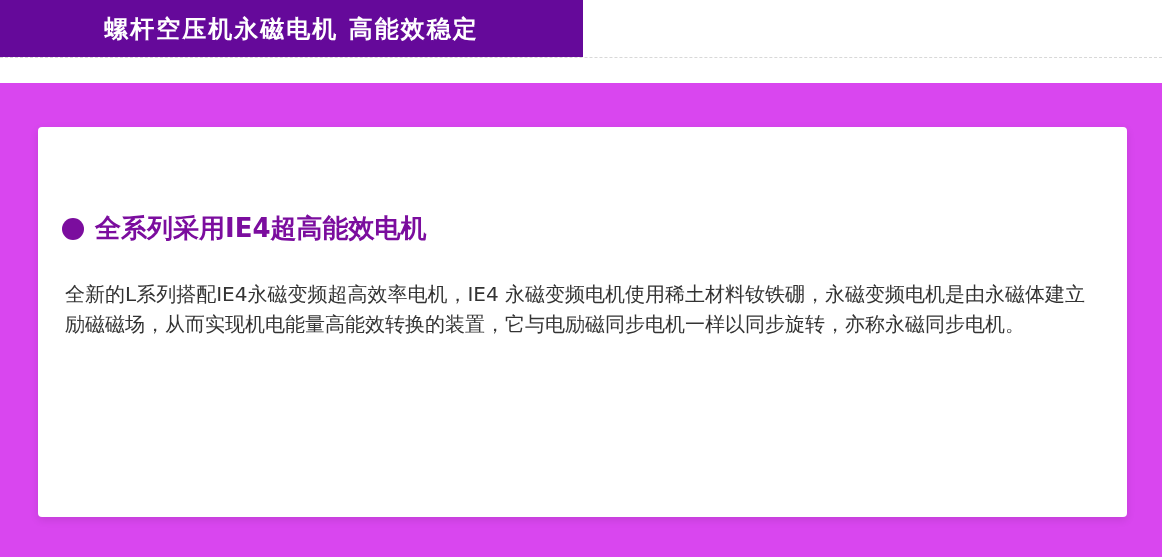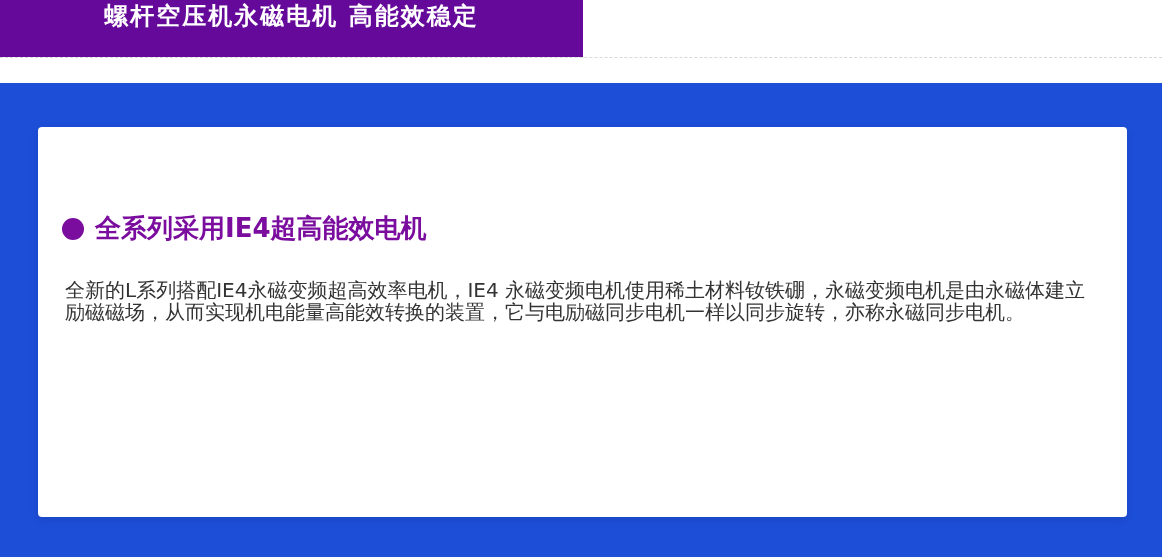--- a/index.html
+++ b/index.html
@@ -19,21 +19,21 @@
     background: #ffffff;
   }
   .banner {
     position: absolute;
     left: 0;
     top: 0;
     width: 583px;
     height: 57px;
     background: #65099a;
     display: flex;
-    align-items: flex-start;
+    align-items: center;
     justify-content: center;
     z-index: 2;
   }
   .banner-title {
     color: #ffffff;
     font-size: 24px;
     font-weight: bold;
     letter-spacing: 2px;
     white-space: nowrap;
   }
@@ -44,21 +44,21 @@
     width: 1162px;
     height: 0;
     border-top: 1px dashed #d8d8d8;
     z-index: 1;
   }
 
   
   .content-zone {
     width: 1162px;
     height: 474px;
-    background: #1d4ed8;
+    background: #d946ef;
     padding-top: 44px;
   }
   .card {
     width: 1089px;
     height: 390px;
     margin-left: 38px;
     background: #ffffff;
     border-radius: 4px;
     box-shadow: 0 3px 9px rgba(0, 0, 0, 0.10);
     padding: 84px 24px 0 24px;
@@ -83,21 +83,21 @@
     font-weight: bold;
     white-space: nowrap;
   }
 
   .body-copy {
     margin-top: 33px;
     margin-left: 3px;
     width: 1038px;
     color: #333333;
     font-size: 20px;
-    line-height: 22px;
+    line-height: 30px;
   }
   .body-copy p {
     margin: 0;
     text-align: left;
   }
 </style>
 </head>
 <body>
 
 <div class="header-zone">

